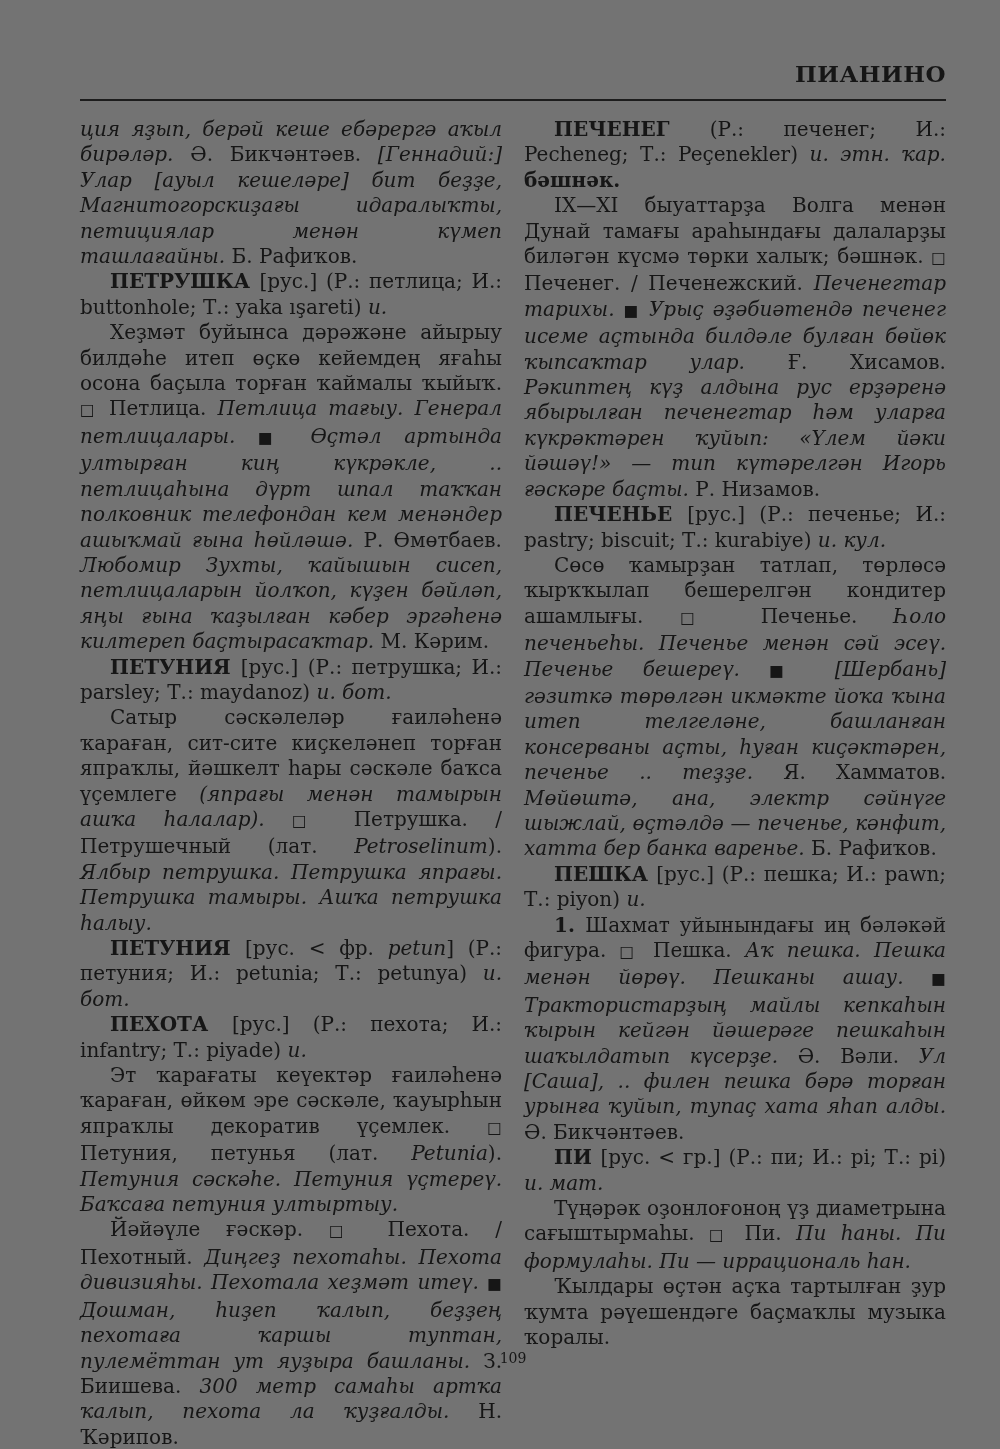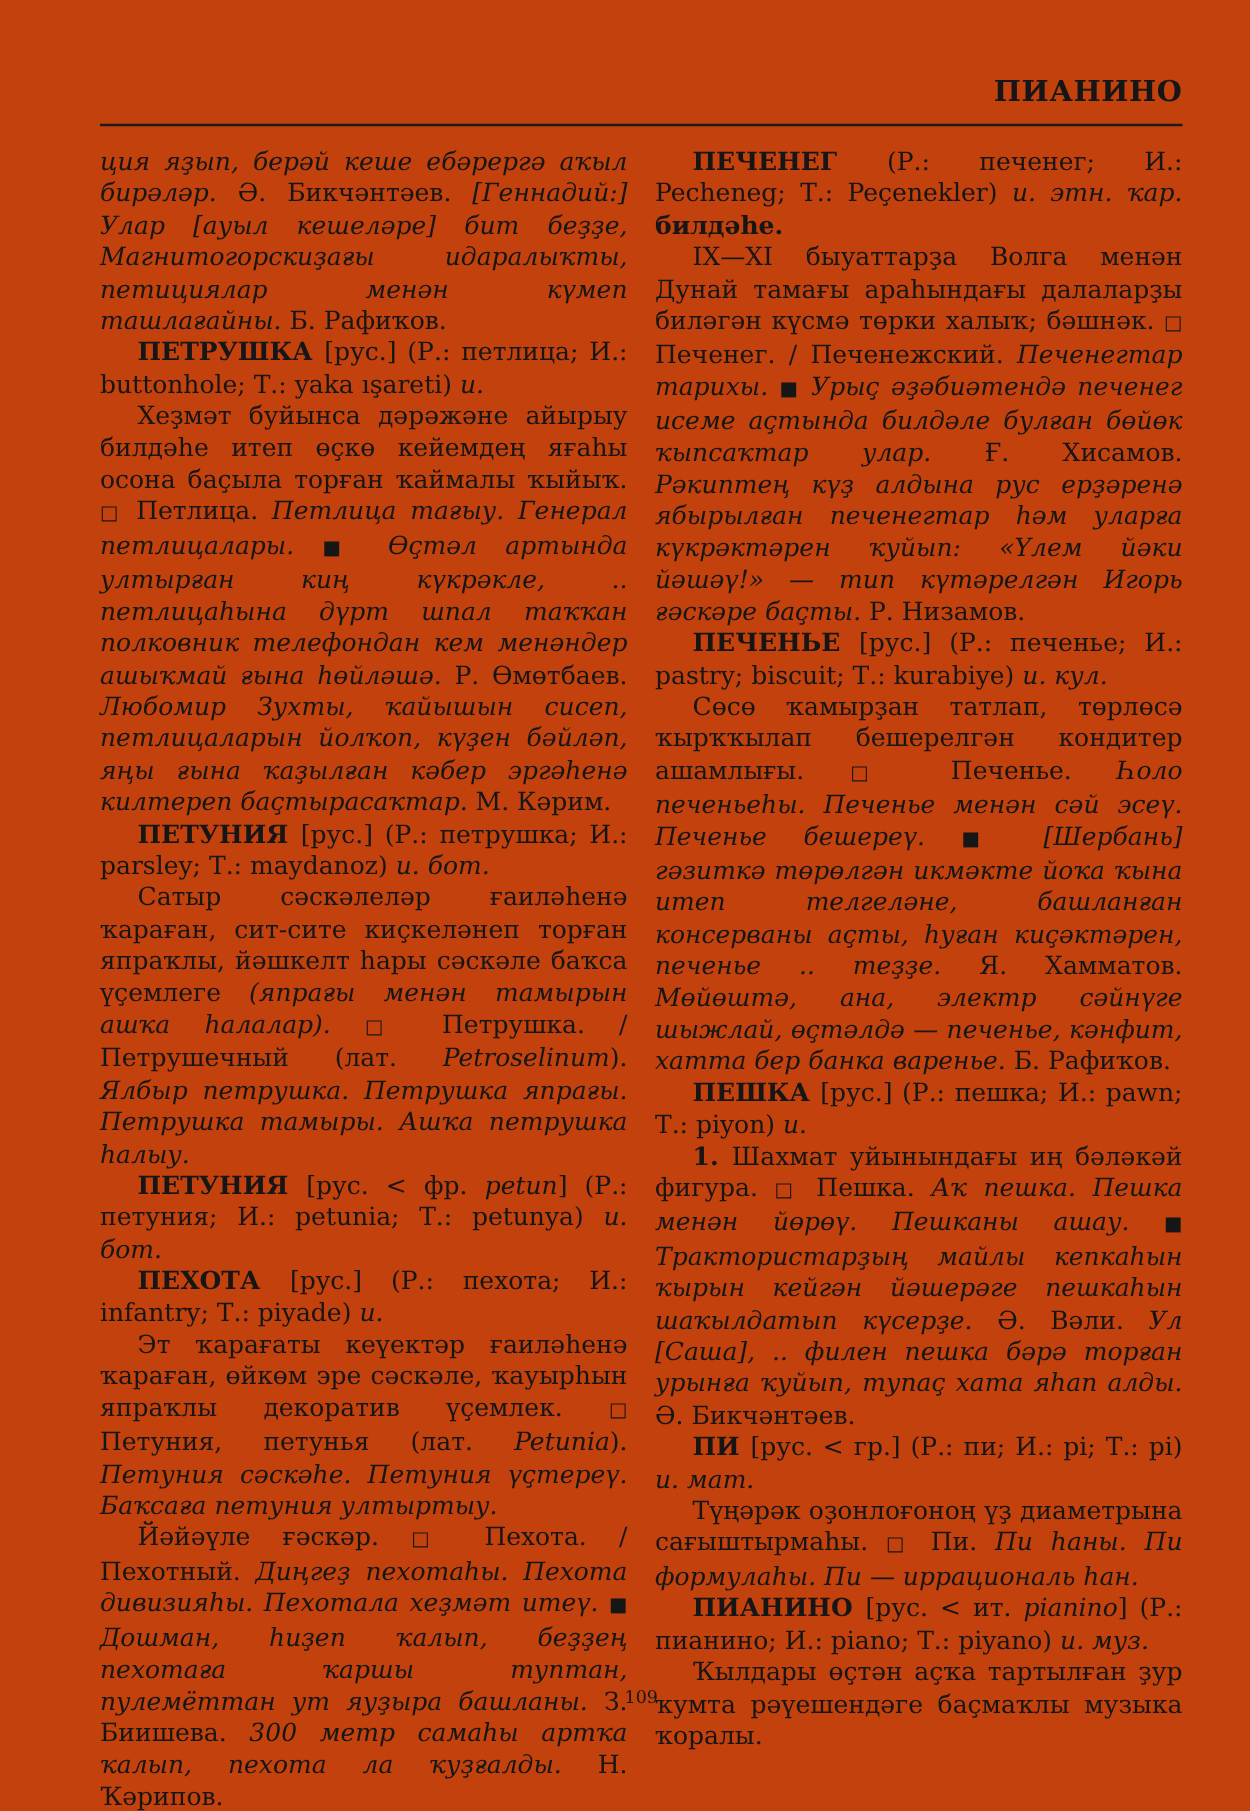--- a/index.html
+++ b/index.html
@@ -4,21 +4,21 @@
 <style>
   * { margin: 0; padding: 0; box-sizing: border-box; }
   html, body { background: #ffffff; }
   body {
     width: 1000px; height: 1449px;
     position: relative;
     font-family: "DejaVu Serif", "Liberation Serif", serif;
     color: #161616;
     overflow: hidden;
   }
-  .page { position: absolute; inset: 0; background: #c2410c; }
+  .page { position: absolute; inset: 0; background: #737373; }
   .running-head {
     position: absolute; top: 60px; left: 80px; width: 866px;
     text-align: right;
     font-weight: bold; font-size: 23px; letter-spacing: 0.5px;
   }
   .header-rule {
     position: absolute; top: 99px; left: 80px; width: 866px; height: 2px;
     background: #1c1c1c;
   }
   .columns {
@@ -56,27 +56,26 @@
         <p class="para"><span class="rb">ПЕТРУШКА </span><span class="rn">[рус.] (Р.: петлица; И.: buttonhole; Т.: yaka ışareti) </span><span class="ri">и.</span></p>
         <p class="para"><span class="rn">Хеҙмәт буйынса дәрәжәне айырыу билдәһе итеп өҫкө кейемдең яғаһы осона баҫыла торған ҡаймалы ҡыйыҡ. </span><span class="rsym">□ </span><span class="rn">Петлица. </span><span class="ri">Петлица тағыу. Генерал петлицалары. </span><span class="rsym">■ </span><span class="ri">Өҫтәл артында ултырған киң күкрәкле, .. петлицаһына дүрт шпал таҡҡан полковник телефондан кем менәндер ашыҡмай ғына һөйләшә. </span><span class="rn">Р. Өмөтбаев. </span><span class="ri">Любомир Зухты, ҡайышын сисеп, петлицаларын йолҡоп, күҙен бәйләп, яңы ғына ҡаҙылған кәбер эргәһенә килтереп баҫтырасаҡтар. </span><span class="rn">М. Кәрим.</span></p>
         <p class="para"><span class="rb">ПЕТУНИЯ </span><span class="rn">[рус.] (Р.: петрушка; И.: parsley; Т.: maydanoz) </span><span class="ri">и. бот.</span></p>
         <p class="para"><span class="rn">Сатыр сәскәлеләр ғаиләһенә ҡараған, сит-сите киҫкеләнеп торған япраҡлы, йәшкелт һары сәскәле баҡса үҫемлеге </span><span class="ri">(япрағы менән тамырын ашҡа һалалар). </span><span class="rsym">□ </span><span class="rn">Петрушка. / Петрушечный (лат. </span><span class="ri">Petroselinum</span><span class="rn">). </span><span class="ri">Ялбыр петрушка. Петрушка япрағы. Петрушка тамыры. Ашҡа петрушка һалыу.</span></p>
         <p class="para"><span class="rb">ПЕТУНИЯ </span><span class="rn">[рус. &lt; фр. </span><span class="ri">petun</span><span class="rn">] (Р.: петуния; И.: petunia; Т.: petunya) </span><span class="ri">и. бот.</span></p>
         <p class="para"><span class="rb">ПЕХОТА </span><span class="rn">[рус.] (Р.: пехота; И.: infantry; Т.: piyade) </span><span class="ri">и.</span></p>
         <p class="para"><span class="rn">Эт ҡарағаты кеүектәр ғаиләһенә ҡараған, өйкөм эре сәскәле, ҡауырһын япраҡлы декоратив үҫемлек. </span><span class="rsym">□ </span><span class="rn">Петуния, петунья (лат. </span><span class="ri">Petunia</span><span class="rn">). </span><span class="ri">Петуния сәскәһе. Петуния үҫтереү. Баҡсаға петуния ултыртыу.</span></p>
         <p class="para"><span class="rn">Йәйәүле ғәскәр. </span><span class="rsym">□ </span><span class="rn">Пехота. / Пехотный. </span><span class="ri">Диңгеҙ пехотаһы. Пехота дивизияһы. Пехотала хеҙмәт итеү. </span><span class="rsym">■ </span><span class="ri">Дошман, һиҙеп ҡалып, беҙҙең пехотаға ҡаршы туптан, пулемёттан ут яуҙыра башланы. </span><span class="rn">З. Биишева. </span><span class="ri">300 метр самаһы артҡа ҡалып, пехота ла ҡуҙғалды. </span><span class="rn">Н. Ҡәрипов.</span></p>
       </div>
     <div class="col">
-        <p class="para"><span class="rb">ПЕЧЕНЕГ </span><span class="rn">(Р.: печенег; И.: Pecheneg; Т.: Peçenekler) </span><span class="ri">и. этн. ҡар. </span><span class="rb">билдәһе.</span></p>
+        <p class="para"><span class="rb">ПЕЧЕНЕГ </span><span class="rn">(Р.: печенег; И.: Pecheneg; Т.: Peçenekler) </span><span class="ri">и. этн. ҡар. </span><span class="rb">бәшнәк.</span></p>
         <p class="para"><span class="rn">IX—XI быуаттарҙа Волга менән Дунай тамағы араһындағы далаларҙы биләгән күсмә төрки халыҡ; бәшнәк. </span><span class="rsym">□ </span><span class="rn">Печенег. / Печенежский. </span><span class="ri">Печенегтар тарихы. </span><span class="rsym">■ </span><span class="ri">Урыҫ әҙәбиәтендә печенег исеме аҫтында билдәле булған бөйөк ҡыпсаҡтар улар. </span><span class="rn">Ғ. Хисамов. </span><span class="ri">Рәкиптең күҙ алдына рус ерҙәренә ябырылған печенегтар һәм уларға күкрәктәрен ҡуйып: «Үлем йәки йәшәү!» — тип күтәрелгән Игорь ғәскәре баҫты. </span><span class="rn">Р. Низамов.</span></p>
         <p class="para"><span class="rb">ПЕЧЕНЬЕ </span><span class="rn">[рус.] (Р.: печенье; И.: pastry; biscuit; Т.: kurabiye) </span><span class="ri">и. кул.</span></p>
         <p class="para"><span class="rn">Сөсө ҡамырҙан татлап, төрлөсә ҡырҡҡылап бешерелгән кондитер ашамлығы. </span><span class="rsym">□ </span><span class="rn">Печенье. </span><span class="ri">Һоло печеньеһы. Печенье менән сәй эсеү. Печенье бешереү. </span><span class="rsym">■ </span><span class="ri">[Шербань] гәзиткә төрөлгән икмәкте йоҡа ҡына итеп телгеләне, башланған консерваны аҫты, һуған киҫәктәрен, печенье .. теҙҙе. </span><span class="rn">Я. Хамматов. </span><span class="ri">Мөйөштә, ана, электр сәйнүге шыжлай, өҫтәлдә — печенье, кәнфит, хатта бер банка варенье. </span><span class="rn">Б. Рафиҡов.</span></p>
         <p class="para"><span class="rb">ПЕШКА </span><span class="rn">[рус.] (Р.: пешка; И.: pawn; Т.: piyon) </span><span class="ri">и.</span></p>
         <p class="para"><span class="rb">1. </span><span class="rn">Шахмат уйынындағы иң бәләкәй фигура. </span><span class="rsym">□ </span><span class="rn">Пешка. </span><span class="ri">Аҡ пешка. Пешка менән йөрөү. Пешканы ашау. </span><span class="rsym">■ </span><span class="ri">Трактористарҙың майлы кепкаһын ҡырын кейгән йәшерәге пешкаһын шаҡылдатып күсерҙе. </span><span class="rn">Ә. Вәли. </span><span class="ri">Ул [Саша], .. филен пешка бәрә торған урынға ҡуйып, тупаҫ хата яһап алды. </span><span class="rn">Ә. Бикчәнтәев.</span></p>
         <p class="para"><span class="rb">ПИ </span><span class="rn">[рус. &lt; гр.] (Р.: пи; И.: pi; Т.: pi) </span><span class="ri">и. мат.</span></p>
         <p class="para"><span class="rn">Түңәрәк оҙонлоғоноң үҙ диаметрына сағыштырмаһы. </span><span class="rsym">□ </span><span class="rn">Пи. </span><span class="ri">Пи һаны. Пи формулаһы. Пи — иррациональ һан.</span></p>
-        <p class="para"><span class="rb">ПИАНИНО </span><span class="rn">[рус. &lt; ит. </span><span class="ri">pianino</span><span class="rn">] (Р.: пианино; И.: piano; Т.: piyano) </span><span class="ri">и. муз.</span></p>
         <p class="para"><span class="rn">Ҡылдары өҫтән аҫҡа тартылған ҙур ҡумта рәүешендәге баҫмаҡлы музыка ҡоралы. </span></p>
       </div>
   </div>
 
   <div class="page-number">109</div>
 </div>
 
 </body></html>

